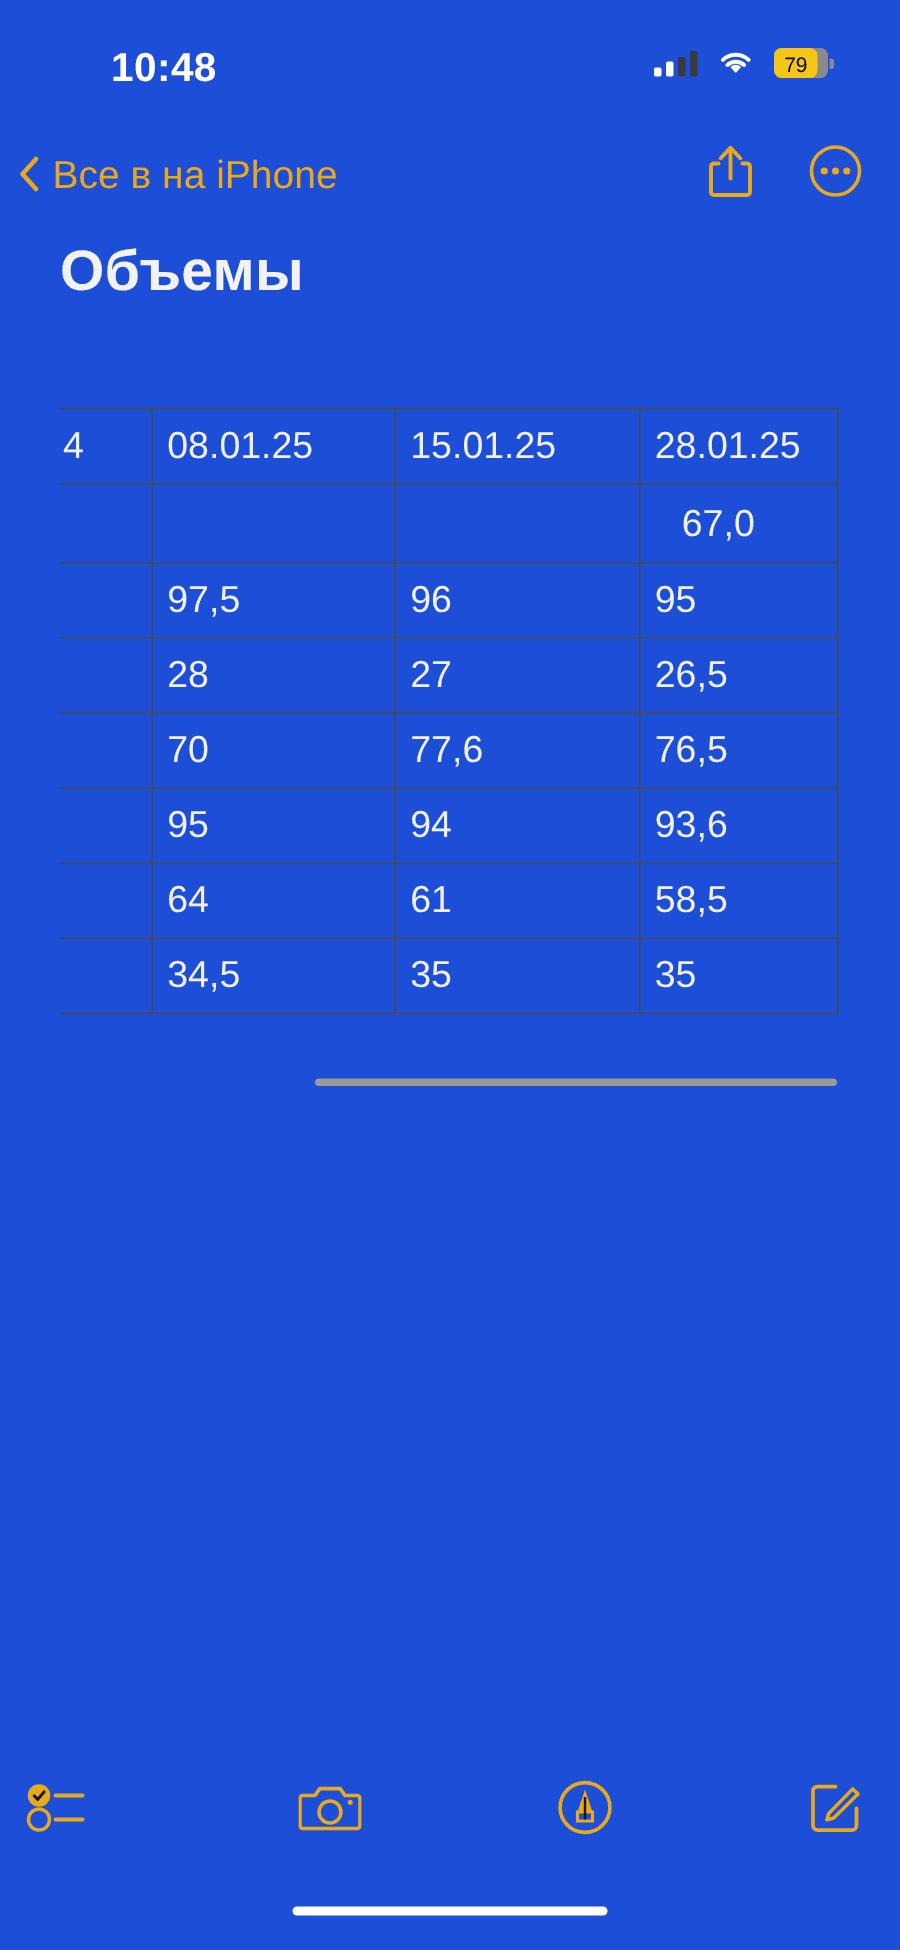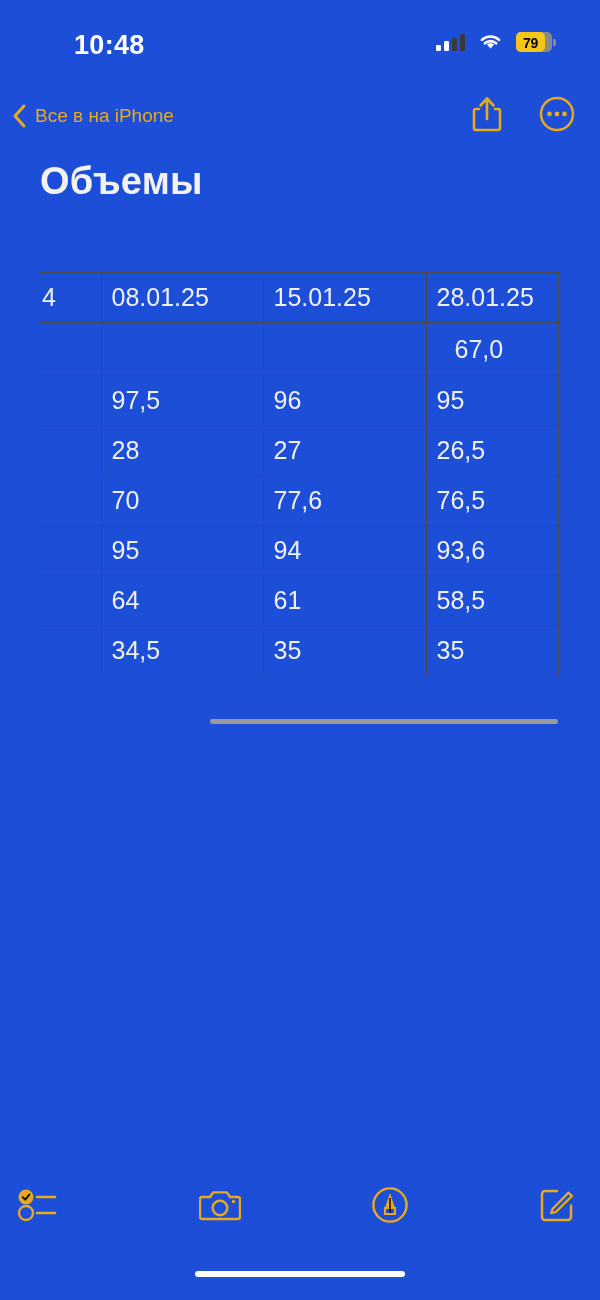--- a/index.html
+++ b/index.html
@@ -32,33 +32,33 @@
     position:absolute; left:0; top:0; width:36px; height:20px;
     border-radius:5px; background:#8a8a8a;
   }
   .batt-fill {
     position:absolute; left:0; top:0; height:20px; width:29px;
     border-radius:5px; background:#F5C518;
   }
   .batt-num {
     position:absolute; left:0; top:0; width:29px; height:21px;
     display:flex; align-items:center; justify-content:center;
-    font-size:14px; font-weight:bold; color:#000; letter-spacing:-.2px;
+    font-size:14px; font-weight:normal; color:#000; letter-spacing:-.2px;
   }
   .batt-cap {
     position:absolute; left:37px; top:7px; width:3px; height:7px;
     border-radius:0 2px 2px 0; background:#8a8a8a;
   }
 
   
   .navbar { position:absolute; top:92px; left:0; width:600px; height:50px; }
   .back {
     position:absolute; left:12px; top:0;
     display:flex; align-items:center; gap:9px; height:48px;
-    color:#E8A91D; font-size:19px;
+    color:#E8A91D; font-size:26px;
   }
   .chev { width:14px; height:24px; flex:none; }
   .nav-right { position:absolute; right:22px; top:2px; display:flex; align-items:center; gap:28px; }
   .icon-btn { width:42px; height:44px; display:flex; align-items:center; justify-content:center; }
 
   
   .note-title {
     position:absolute; left:40px; top:160px;
     color:#f2f2f2; font-size:38px; font-weight:bold;
     letter-spacing:.2px;

